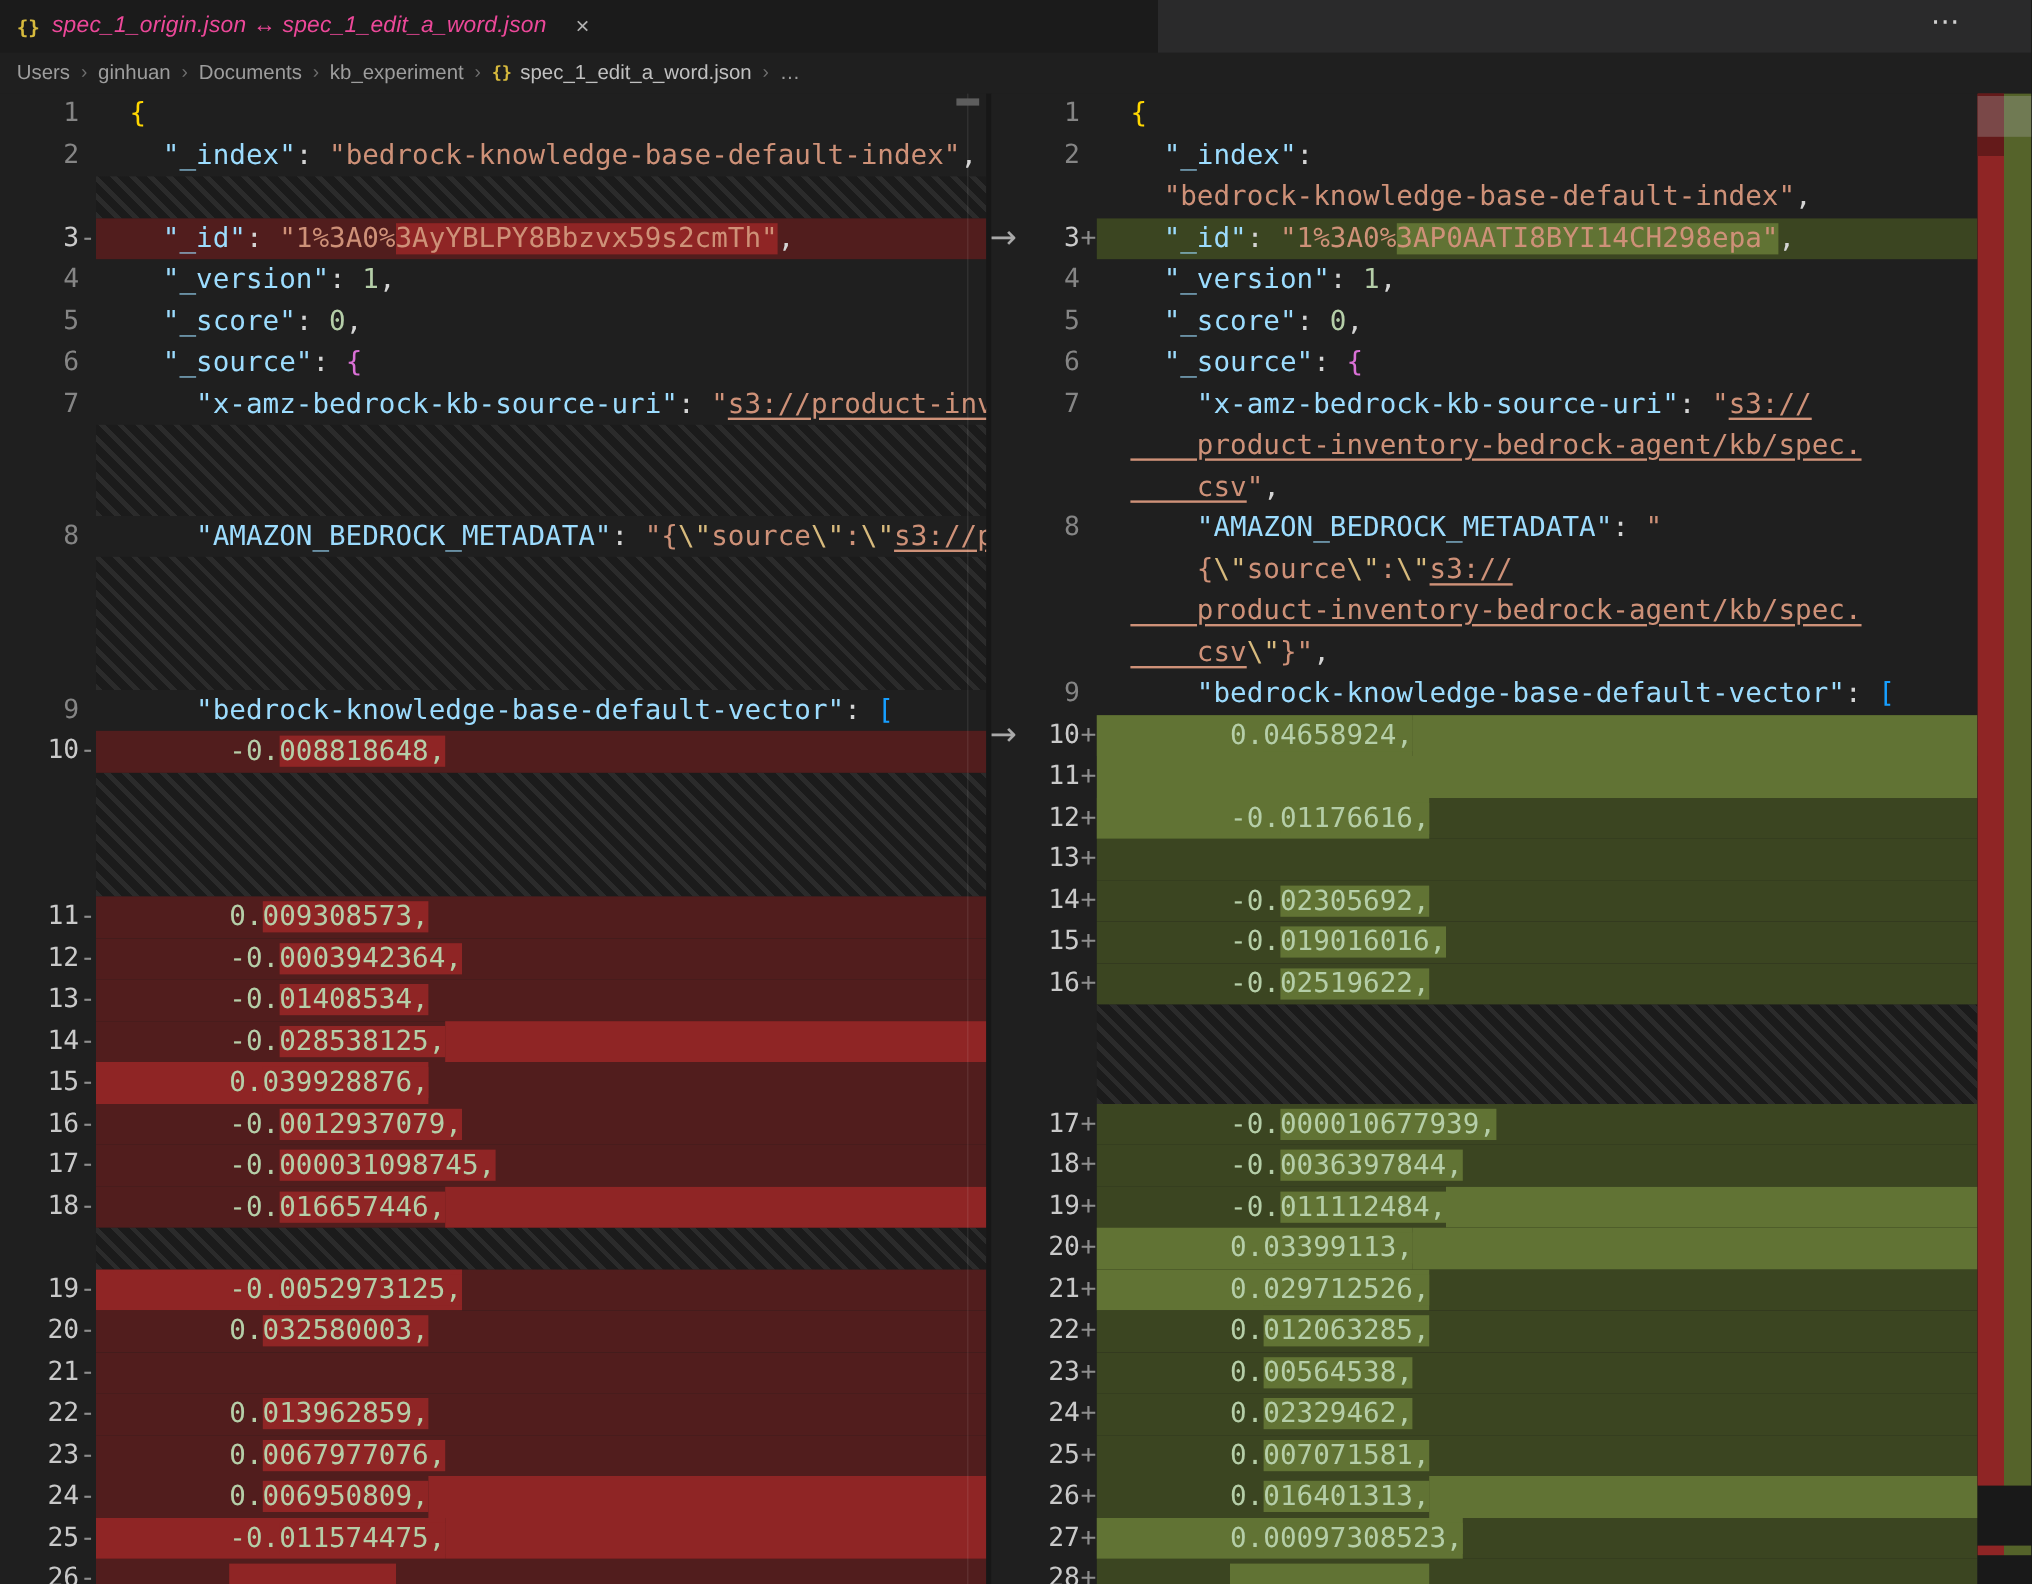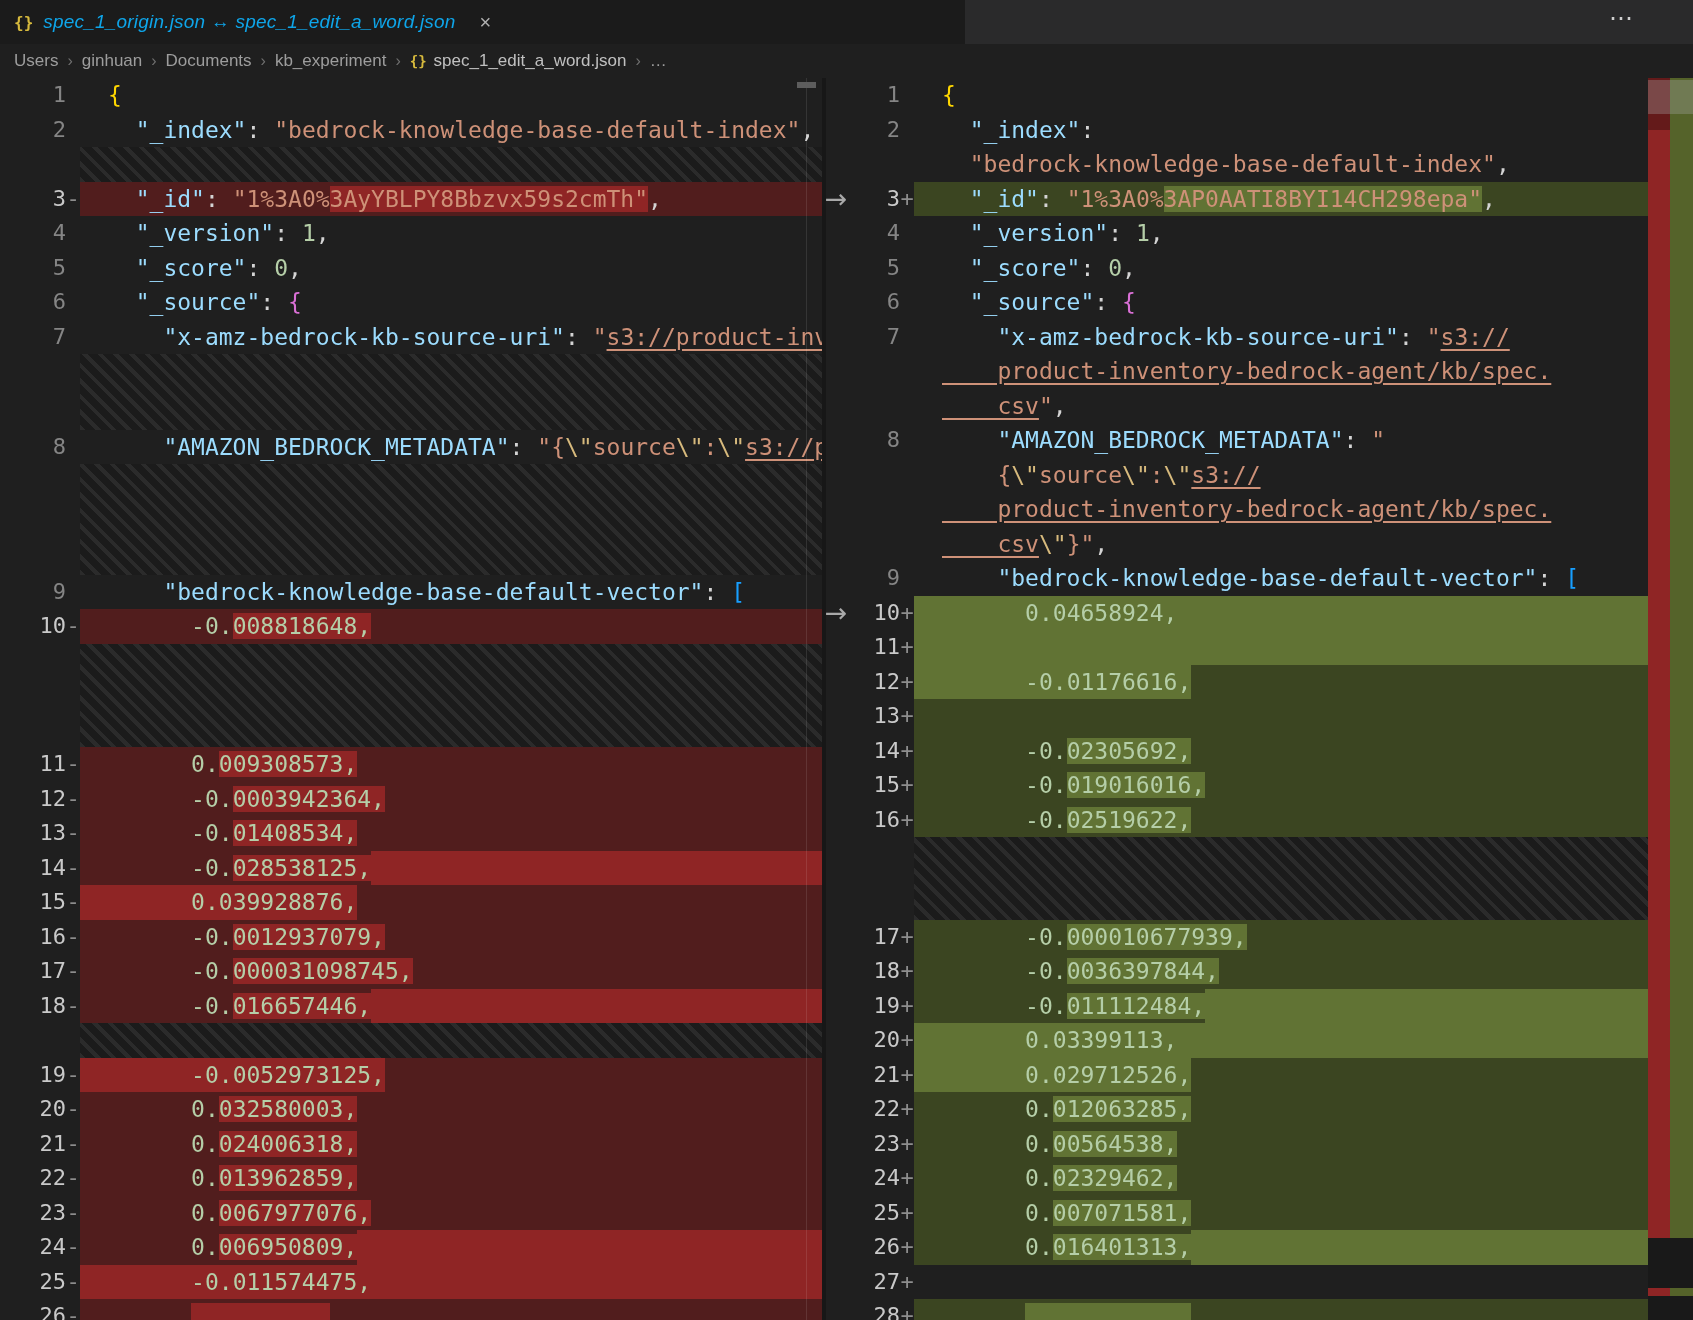--- a/index.html
+++ b/index.html
@@ -4,21 +4,21 @@
 <style>
   html,body{margin:0;padding:0;background:#111;}
   .screen{position:relative;width:1693px;height:1320px;overflow:hidden;background:#1f1f1f;
           font-family:"Liberation Sans", sans-serif;}
   
   .tabbar{position:absolute;left:0;top:0;width:1693px;height:44px;background:#2a2a2b;}
   .tabzone{position:absolute;left:0;top:0;width:965px;height:44px;background:#1b1b1b;}
   .tab{position:absolute;left:0;top:0;height:44px;display:flex;align-items:center;
        padding:0 18px 0 14px;gap:10px;cursor:pointer;}
   .json-icon{color:#d7ba3d;font-weight:bold;font-size:16px;font-family:"DejaVu Sans Mono",monospace;}
-  .tab-title{font-style:italic;font-size:19px;color:#0ea5e9;letter-spacing:.2px;white-space:nowrap;}
+  .tab-title{font-style:italic;font-size:19px;color:#ec4899;letter-spacing:.2px;white-space:nowrap;}
   .tab-close{color:#b0b0b0;font-size:20px;margin-left:14px;}
   .more-actions{position:absolute;right:58px;top:4px;color:#d0d0d0;font-size:24px;letter-spacing:2px;cursor:pointer;}
   .breadcrumb{position:absolute;left:0;top:44px;width:1693px;height:34px;background:#1f1f1f;
               display:flex;align-items:center;padding-left:14px;font-size:17px;color:#9d9d9d;gap:9px;white-space:nowrap;}
   .bc-sep{color:#6f6f6f;font-size:16px;}
   .bc-file{color:#c0c0c0;}
   .bc-json{font-size:14px;}
   
   .editor{position:absolute;left:0;top:78px;width:1693px;height:1242px;background:#1f1f1f;
           font-family:"DejaVu Sans Mono", monospace;font-size:23px;}
@@ -131,21 +131,21 @@
         <div class="crow del"><span class="lnw"><span class="ln">14</span><span class="mark">-</span></span><span class="cw"><span class="pre"><span class="tok n">      -0.</span><span class="tok n hl">028538125,</span></span><span class="fill bright"></span></span></div>
         <div class="crow del"><span class="lnw"><span class="ln">15</span><span class="mark">-</span></span><span class="cw"><span class="pre preh"><span class="tok n">      0.</span><span class="tok n hl">039928876,</span></span><span class="fill"></span></span></div>
         <div class="crow del"><span class="lnw"><span class="ln">16</span><span class="mark">-</span></span><span class="cw"><span class="pre"><span class="tok n">      -0.</span><span class="tok n hl">0012937079,</span></span><span class="fill"></span></span></div>
         <div class="crow del"><span class="lnw"><span class="ln">17</span><span class="mark">-</span></span><span class="cw"><span class="pre"><span class="tok n">      -0.</span><span class="tok n hl">000031098745,</span></span><span class="fill"></span></span></div>
         <div class="crow del"><span class="lnw"><span class="ln">18</span><span class="mark">-</span></span><span class="cw"><span class="pre"><span class="tok n">      -0.</span><span class="tok n hl">016657446,</span></span><span class="fill bright"></span></span></div>
         <div class="hatch" style="height: 34.5px;">
           <div class="hatch-inner"></div>
         </div>
         <div class="crow del"><span class="lnw"><span class="ln">19</span><span class="mark">-</span></span><span class="cw"><span class="pre preh"><span class="tok n">      -0.</span><span class="tok n hl">0052973125,</span></span><span class="fill"></span></span></div>
         <div class="crow del"><span class="lnw"><span class="ln">20</span><span class="mark">-</span></span><span class="cw"><span class="pre"><span class="tok n">      0.</span><span class="tok n hl">032580003,</span></span><span class="fill"></span></span></div>
-        <div class="crow del"><span class="lnw"><span class="ln">21</span><span class="mark">-</span></span><span class="cw"><span class="pre"><span class="tok n">      0.</span><span class="tok n hl">024006318,</span></span><span class="fill"></span></span></div>
+        <div class="crow del"><span class="lnw"><span class="ln">21</span><span class="mark">-</span></span><span class="cw"><span class="fill"></span></span></div>
         <div class="crow del"><span class="lnw"><span class="ln">22</span><span class="mark">-</span></span><span class="cw"><span class="pre"><span class="tok n">      0.</span><span class="tok n hl">013962859,</span></span><span class="fill"></span></span></div>
         <div class="crow del"><span class="lnw"><span class="ln">23</span><span class="mark">-</span></span><span class="cw"><span class="pre"><span class="tok n">      0.</span><span class="tok n hl">0067977076,</span></span><span class="fill"></span></span></div>
         <div class="crow del"><span class="lnw"><span class="ln">24</span><span class="mark">-</span></span><span class="cw"><span class="pre"><span class="tok n">      0.</span><span class="tok n hl">006950809,</span></span><span class="fill bright"></span></span></div>
         <div class="crow del"><span class="lnw"><span class="ln">25</span><span class="mark">-</span></span><span class="cw"><span class="pre preh"><span class="tok n">      -0.</span><span class="tok n hl">011574475,</span></span><span class="fill bright"></span></span></div>
         <div class="crow del"><span class="lnw"><span class="ln">26</span><span class="mark">-</span></span><span class="cw"><span class="pre"><span class="tok n">      </span><span class="tok n hl">          </span></span><span class="fill"></span></span></div>
       </div>
     <div class="sash"></div>
     <div class="pane pane-right" id="pane-right">
         <div class="crow"><span class="lnw"><span class="ln">1</span><span class="mark"></span></span><span class="cw"><span class="pre"><span class="tok b1">{</span></span><span class="fill"></span></span></div>
         <div class="crow"><span class="lnw"><span class="ln">2</span><span class="mark"></span></span><span class="cw"><span class="pre"><span class="tok k">  "_index"</span><span class="tok p">:</span></span><span class="fill"></span></span></div>
@@ -175,21 +175,21 @@
         <div class="crow add"><span class="lnw"><span class="ln">17</span><span class="mark">+</span></span><span class="cw"><span class="pre"><span class="tok n">      -0.</span><span class="tok n hl">000010677939,</span></span><span class="fill"></span></span></div>
         <div class="crow add"><span class="lnw"><span class="ln">18</span><span class="mark">+</span></span><span class="cw"><span class="pre"><span class="tok n">      -0.</span><span class="tok n hl">0036397844,</span></span><span class="fill"></span></span></div>
         <div class="crow add"><span class="lnw"><span class="ln">19</span><span class="mark">+</span></span><span class="cw"><span class="pre"><span class="tok n">      -0.</span><span class="tok n hl">011112484,</span></span><span class="fill bright"></span></span></div>
         <div class="crow add"><span class="lnw"><span class="ln">20</span><span class="mark">+</span></span><span class="cw"><span class="pre preh"><span class="tok n">      0.</span><span class="tok n hl">03399113,</span></span><span class="fill bright"></span></span></div>
         <div class="crow add"><span class="lnw"><span class="ln">21</span><span class="mark">+</span></span><span class="cw"><span class="pre preh"><span class="tok n">      0.</span><span class="tok n hl">029712526,</span></span><span class="fill"></span></span></div>
         <div class="crow add"><span class="lnw"><span class="ln">22</span><span class="mark">+</span></span><span class="cw"><span class="pre"><span class="tok n">      0.</span><span class="tok n hl">012063285,</span></span><span class="fill"></span></span></div>
         <div class="crow add"><span class="lnw"><span class="ln">23</span><span class="mark">+</span></span><span class="cw"><span class="pre"><span class="tok n">      0.</span><span class="tok n hl">00564538,</span></span><span class="fill"></span></span></div>
         <div class="crow add"><span class="lnw"><span class="ln">24</span><span class="mark">+</span></span><span class="cw"><span class="pre"><span class="tok n">      0.</span><span class="tok n hl">02329462,</span></span><span class="fill"></span></span></div>
         <div class="crow add"><span class="lnw"><span class="ln">25</span><span class="mark">+</span></span><span class="cw"><span class="pre"><span class="tok n">      0.</span><span class="tok n hl">007071581,</span></span><span class="fill"></span></span></div>
         <div class="crow add"><span class="lnw"><span class="ln">26</span><span class="mark">+</span></span><span class="cw"><span class="pre"><span class="tok n">      0.</span><span class="tok n hl">016401313,</span></span><span class="fill bright"></span></span></div>
-        <div class="crow add"><span class="lnw"><span class="ln">27</span><span class="mark">+</span></span></div>
+        <div class="crow add"><span class="lnw"><span class="ln">27</span><span class="mark">+</span></span><span class="cw"><span class="pre preh"><span class="tok n">      0.</span><span class="tok n hl">00097308523,</span></span><span class="fill"></span></span></div>
         <div class="crow add"><span class="lnw"><span class="ln">28</span><span class="mark">+</span></span><span class="cw"><span class="pre"><span class="tok n">      </span><span class="tok n hl">            </span></span><span class="fill"></span></span></div>
       </div>
   </div>
 
   <div id="arrows">
       <div class="diff-arrow" style="top: 184px;">→</div>
       <div class="diff-arrow" style="top: 598px;">→</div>
     </div>
   <div class="lscroll-line"></div>
   <div class="lscroll-dash"></div>

